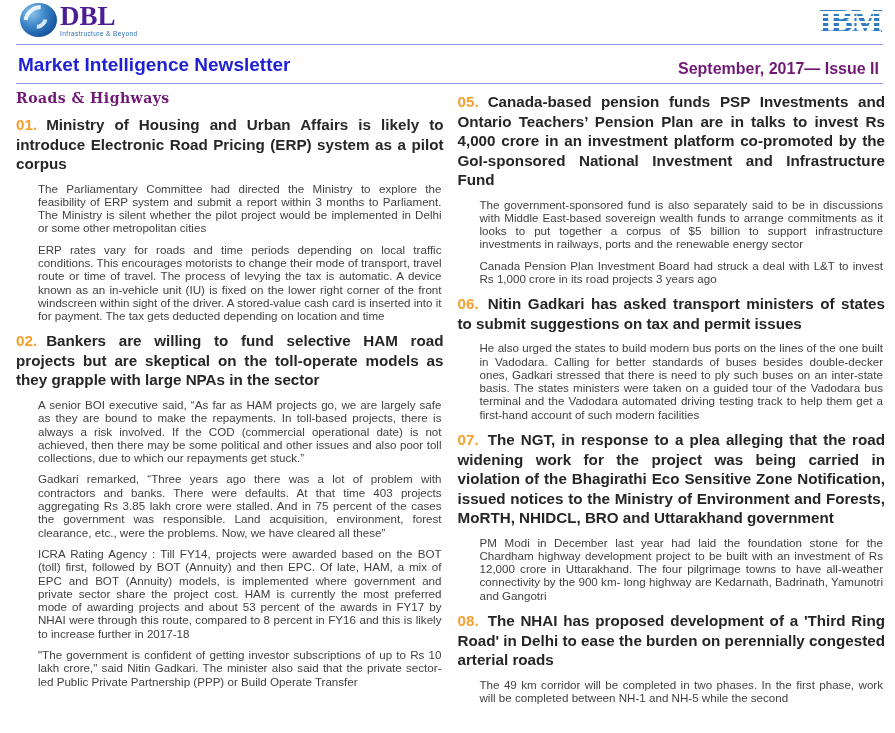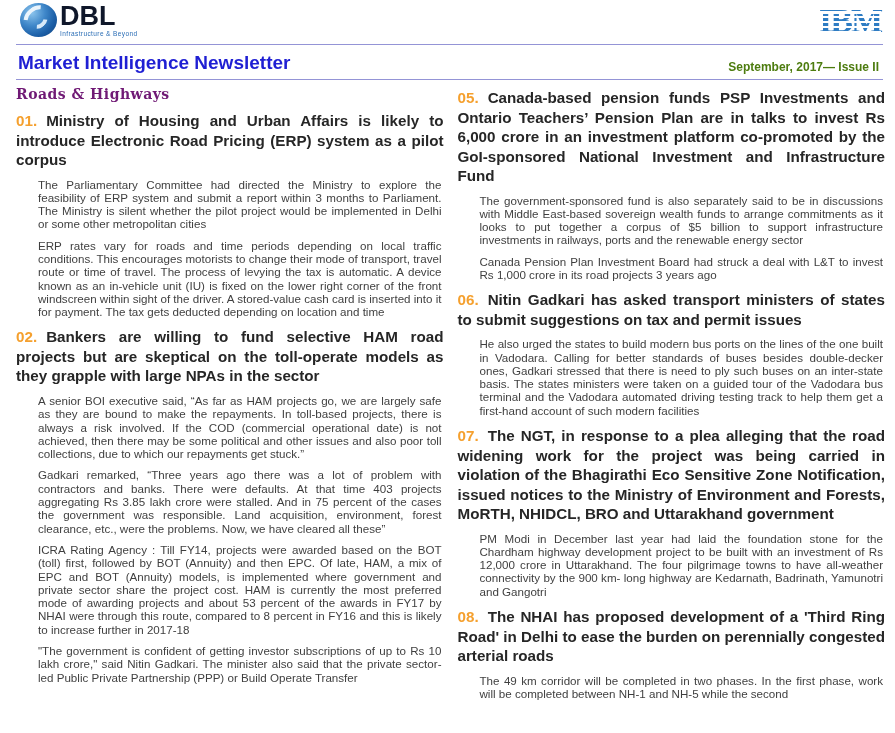--- a/index.html
+++ b/index.html
@@ -16,36 +16,36 @@
     background: radial-gradient(circle at 32% 28%, #8ec6ee 0%, #3f87c9 38%, #1b5ea6 68%, #123f78 100%);
     position:relative; overflow:hidden; flex:0 0 auto;
   }
   .dbl-mark::before, .dbl-mark::after {
     content:""; position:absolute; border-radius:50%;
     border:4px solid transparent; border-top-color:#eaf4fc;
   }
   .dbl-mark::before { inset:3px; transform:rotate(-40deg); }
   .dbl-mark::after  { inset:9px; transform:rotate(140deg); border-top-color:#d7e9f8; }
   .dbl-wordmark { margin-left:3px; line-height:1; }
-  .dbl-text { font-weight:bold; font-size:27px; letter-spacing:0px; color:#0f172a; font-family:Liberation Sans, sans-serif; }
+  .dbl-text { font-weight:bold; font-size:27px; letter-spacing:0px; color:#4c1d95; font-family:Liberation Serif, serif; }
   .dbl-tagline { font-size:6.5px; color:#2a6db5; margin-top:1px; letter-spacing:0.4px; }
   .ibm-logo { position:absolute; right:14px; top:4px; }
   .ibm-wrap { position:relative; display:inline-block; line-height:1; }
   .ibm-text {
     font-family:"Liberation Serif", serif; font-weight:bold; font-size:34px;
     letter-spacing:-2px; color:#2e7cc3;
   }
   .ibm-wrap::after {
     content:""; position:absolute; inset:0;
     background: repeating-linear-gradient(to bottom, transparent 0 2.6px, #ffffff 2.6px 4.8px);
   }
   .rule { border:none; border-top:1.4px solid #9494d6; margin:0 12px 0 16px; }
   .titlebar { display:flex; align-items:center; justify-content:space-between; padding:6px 16px 5px 18px;gap:32px; }
   .nl-title { color:#1f1fd3; font-weight:bold; font-size:19px; }
-  .nl-issue { color:#4d7c0f; font-weight:bold; font-size:12px;margin-top:9px; }
+  .nl-issue { color:#701a75; font-weight:bold; font-size:16px;margin-top:9px; }
   
   .content { display:flex; gap:14px; padding:4px 10px 0 16px; }
   .col { width:429px; }
   .col-right { padding-top:4px; }
   .section-title {
     font-family:"DejaVu Serif","Liberation Serif",serif; font-weight:bold;
     color:#701a75; font-size:14px; letter-spacing:0.5px; margin:2px 0 2px 0;
   }
   h3.art-head {
     font-size:15.2px; line-height:19.5px; font-weight:bold; color:#262626;
@@ -111,21 +111,21 @@
       <div class="article">
         <div class="art-body">
           <p>"The government is confident of getting investor subscriptions of up to Rs 10 lakh crore," said Nitin Gadkari. The minister also said that the private sector-led Public Private Partnership (PPP) or Build Operate Transfer</p>
         </div>
       </div>
     </div>
 
     <div class="col col-right">
 
       <div class="article">
-        <h3 class="art-head" style="margin-top:0"><span class="art-num">05.</span><span>Canada-based pension funds PSP Investments and Ontario Teachers’ Pension Plan are in talks to invest Rs 6,000 crore in an investment platform co-promoted by the GoI-sponsored National Investment and Infrastructure Fund</span></h3>
+        <h3 class="art-head" style="margin-top:0"><span class="art-num">05.</span><span>Canada-based pension funds PSP Investments and Ontario Teachers’ Pension Plan are in talks to invest Rs 4,000 crore in an investment platform co-promoted by the GoI-sponsored National Investment and Infrastructure Fund</span></h3>
         <div class="art-body">
           <p>The government-sponsored fund is also separately said to be in discussions with Middle East-based sovereign wealth funds to arrange commitments as it looks to put together a corpus of $5 billion to support infrastructure investments in railways, ports and the renewable energy sector</p>
           <p>Canada Pension Plan Investment Board had struck a deal with L&amp;T to invest Rs 1,000 crore in its road projects 3 years ago</p>
         </div>
       </div>
 
       <div class="article">
         <h3 class="art-head"><span class="art-num">06.</span><span>Nitin Gadkari has asked transport ministers of states to submit suggestions on tax and permit issues</span></h3>
         <div class="art-body">
           <p>He also urged the states to build modern bus ports on the lines of the one built in Vadodara. Calling for better standards of buses besides double-decker ones, Gadkari stressed that there is need to ply such buses on an inter-state basis. The states ministers were taken on a guided tour of the Vadodara bus terminal and the Vadodara automated driving testing track to help them get a first-hand account of such modern facilities</p>

